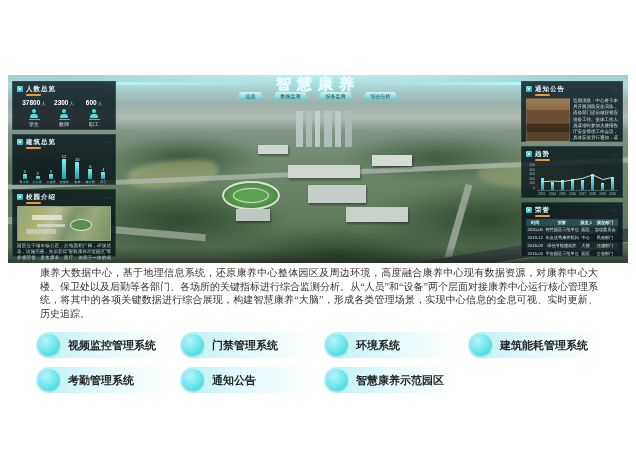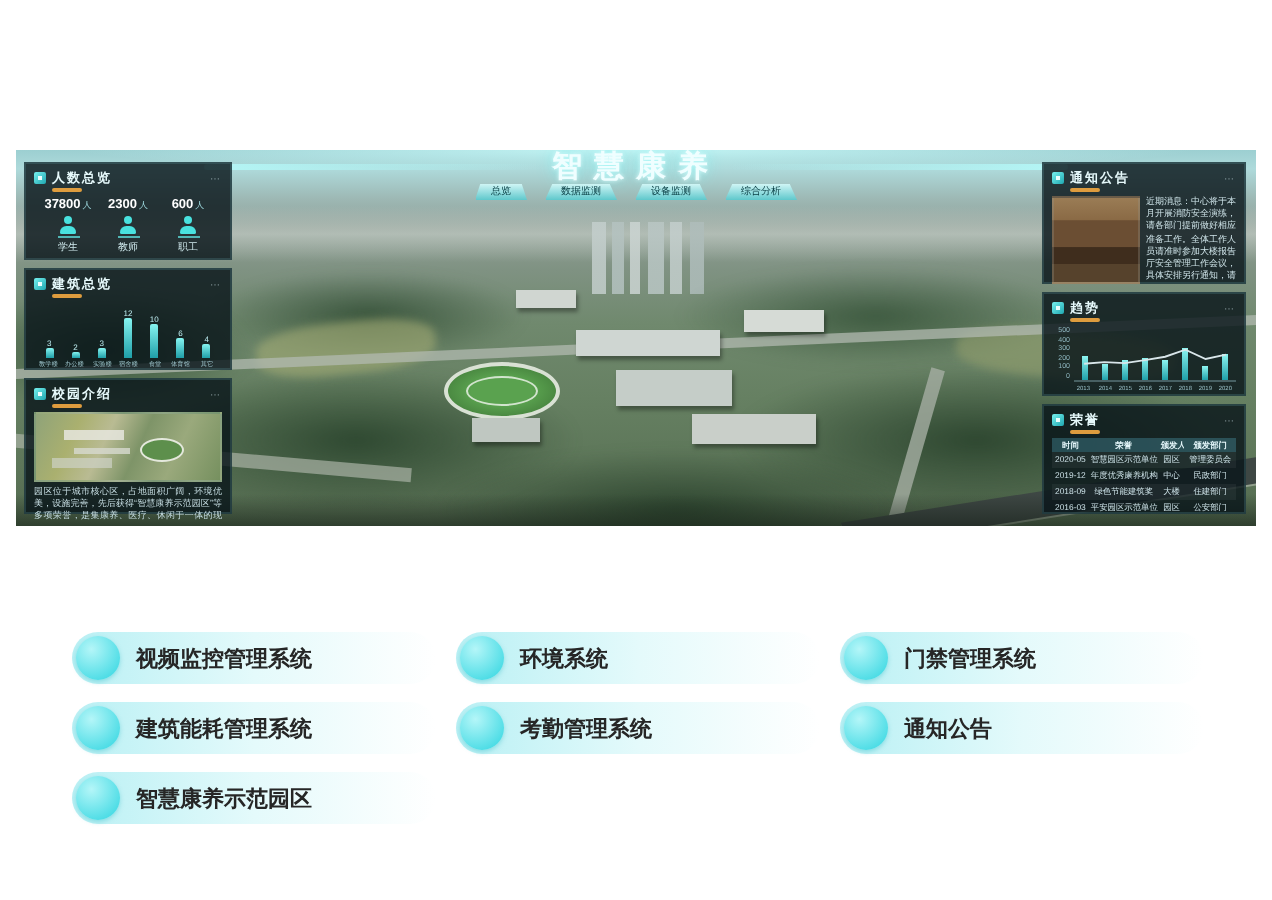--- a/index.html
+++ b/index.html
@@ -107,21 +107,21 @@
   
   .tbl{margin-top:2px;font-size:4.2px;color:#cde2e8;}
   .tr{display:flex;height:8px;line-height:8px;}
   .tr:nth-child(even){background:rgba(255,255,255,.05);}
   .th-row{background:rgba(66,134,148,.45);color:#e4f6fa;height:7px;line-height:7px;font-weight:bold;}
   .td{overflow:hidden;white-space:nowrap;text-align:center;padding:0 1px;box-sizing:border-box;}
   .c0{width:20%;}.c1{width:38%;}.c2{width:14%;}.c3{width:28%;}
 
   
   .desc{position:absolute;left:40px;top:266px;width:558px;margin:0;font-family:"Liberation Serif",serif;font-size:10px;line-height:13.5px;color:#333;text-align:justify;}
-  .systems{position:absolute;left:36px;top:316px;width:566px;display:grid;grid-template-columns:repeat(3,1fr);column-gap:10px;row-gap:9px;}
+  .systems{position:absolute;left:36px;top:332px;width:566px;display:grid;grid-template-columns:repeat(4,1fr);column-gap:10px;row-gap:9px;}
   .pill{display:flex;align-items:center;height:26px;border-radius:13px;background:linear-gradient(90deg,#b9f0f4 0%,#e4fafb 50%,#ffffff 100%);cursor:pointer;}
   .dot{flex:0 0 22px;width:22px;height:22px;margin-left:2px;border-radius:50%;background:radial-gradient(circle at 35% 30%,#b4f6f8,#4fdde6 75%);box-shadow:0 1px 2px rgba(80,200,210,.5);}
   .pill-text{margin-left:8px;font-family:"Liberation Serif",serif;font-weight:bold;font-size:11px;color:#262626;white-space:nowrap;}
 </style>
 </head>
 <body>
 
 <div class="page">
 
   <section class="dash">
@@ -341,36 +341,37 @@
           <div class="tr">
             <span class="td c0">2016-03</span>
             <span class="td c1">平安园区示范单位</span>
             <span class="td c2">园区</span>
             <span class="td c3">公安部门</span>
           </div>
         </div>
     </div>
   </section>
 
+  <p class="desc">康养大数据中心，基于地理信息系统，还原康养中心整体园区及周边环境，高度融合康养中心现有数据资源，对康养中心大楼、保卫处以及后勤等各部门、各场所的关键指标进行综合监测分析。从“人员”和“设备”两个层面对接康养中心运行核心管理系统，将其中的各项关键数据进行综合展现，构建智慧康养“大脑”，形成各类管理场景，实现中心信息的全息可视、实时更新、历史追踪。</p>
 
   <div class="systems">
       <div class="pill">
         <span class="dot"></span>
         <span class="pill-text">视频监控管理系统</span>
       </div>
       <div class="pill">
         <span class="dot"></span>
+        <span class="pill-text">门禁管理系统</span>
+      </div>
+      <div class="pill">
+        <span class="dot"></span>
         <span class="pill-text">环境系统</span>
       </div>
       <div class="pill">
         <span class="dot"></span>
-        <span class="pill-text">门禁管理系统</span>
-      </div>
-      <div class="pill">
-        <span class="dot"></span>
         <span class="pill-text">建筑能耗管理系统</span>
       </div>
       <div class="pill">
         <span class="dot"></span>
         <span class="pill-text">考勤管理系统</span>
       </div>
       <div class="pill">
         <span class="dot"></span>
         <span class="pill-text">通知公告</span>
       </div>

